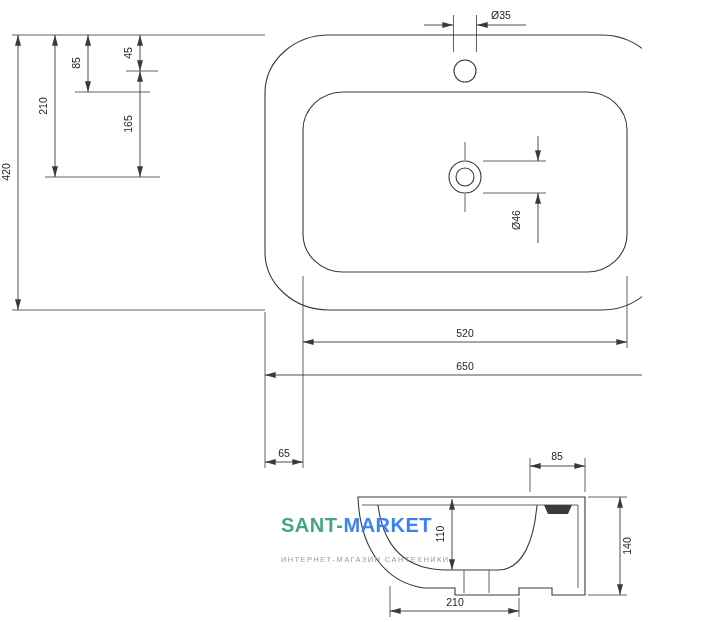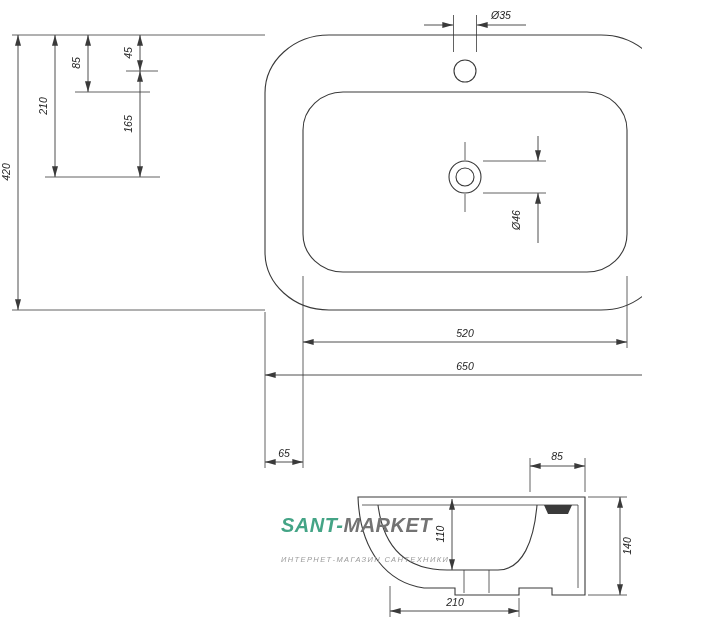--- a/index.html
+++ b/index.html
@@ -2,21 +2,20 @@
 <html><head>
 <meta charset="utf-8">
 <style>
   html,body{margin:0;padding:0;background:#ffffff;}
   .canvas{
     position:relative;
     width:642px;height:622px;
     background:#ffffff;
     overflow:hidden;
     font-family:"Liberation Sans", sans-serif;
-    font-style:italic;
   }
   .canvas svg{position:absolute;left:0;top:0;}
   .canvas svg text{
     font-family:"Liberation Sans", sans-serif;
     font-size:10.5px;
     fill:#1e1e1e;
   }
   .shape{stroke:#3a3a3a;stroke-width:1.1;fill:none;}
   .ext{stroke:#3a3a3a;stroke-width:0.8;fill:none;}
   .dimline{stroke:#3a3a3a;stroke-width:0.9;fill:none;}
@@ -28,21 +27,21 @@
     line-height:1.1;
     user-select:none;
   }
   .watermark .brand{
     font-size:20px;
     font-weight:bold;
     letter-spacing:0.5px;
     white-space:nowrap;
   }
   .watermark .brand .green{color:#44a486;margin-top:8px;}
-  .watermark .brand .dark{color:#737373;}
+  .watermark .brand .dark{color:#3b82f6;}
   .watermark .subtitle{
     margin-top:20px;
     font-size:7.5px;
     letter-spacing:1.4px;
     color:#9a9a9a;
     white-space:nowrap;
   }
 </style>
 </head>
 <body>

